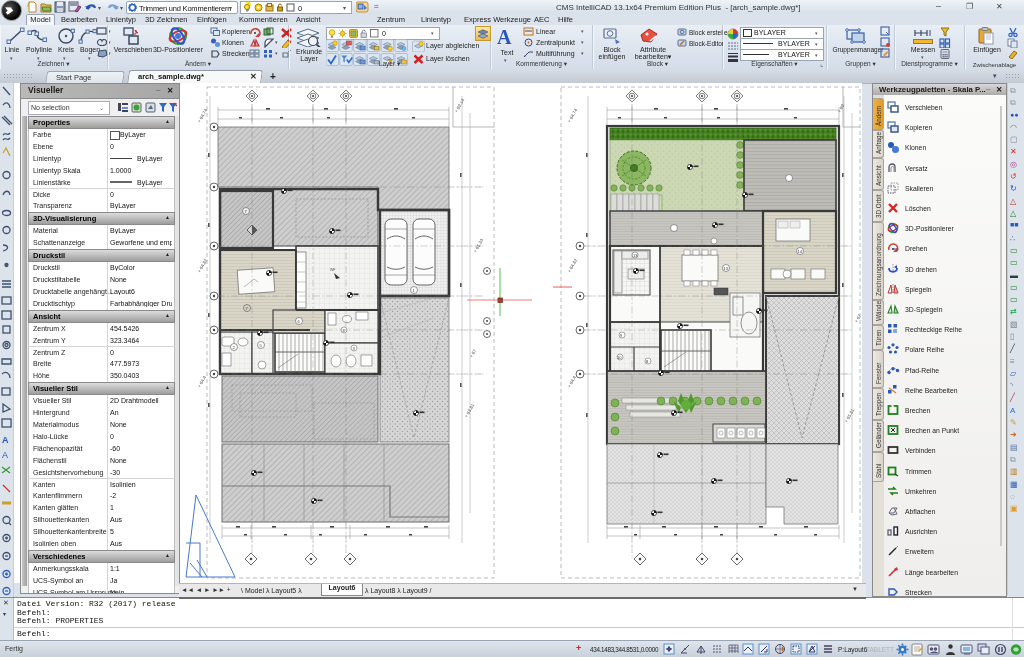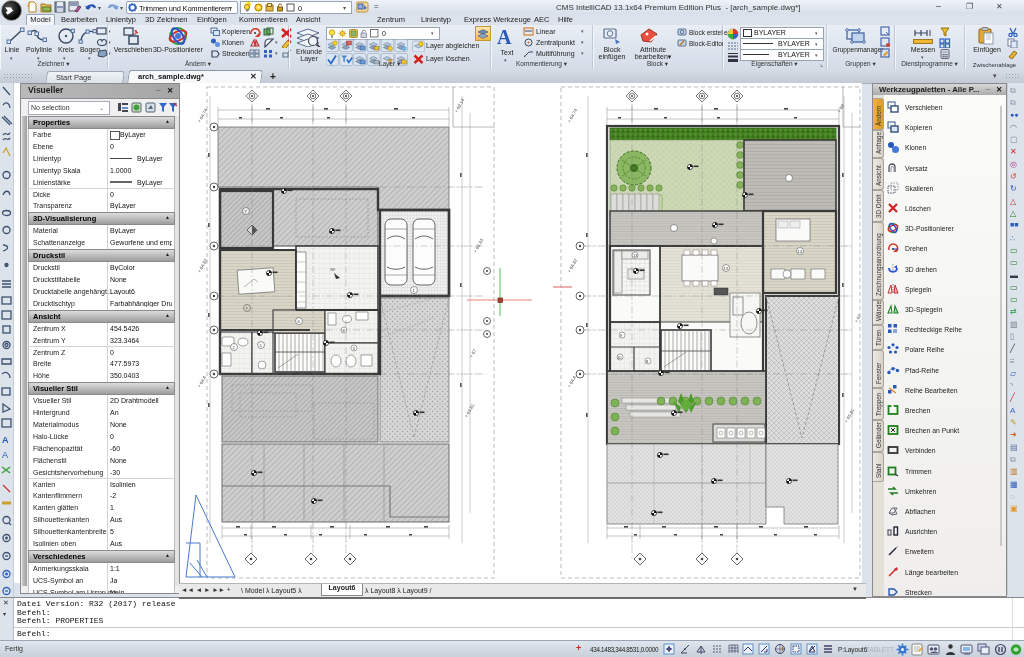--- a/index.html
+++ b/index.html
@@ -1778,21 +1778,21 @@
 
   <span class="abs" style="left:142px;top:0px;width:40px;height:11px;background:#fff;border:1px solid #888;border-top:none;text-align:center;font-weight:bold;">Layout6</span>
   <span class="abs" style="left:186px;top:2.5px;">λ Layout8 λ Layout9 /</span>
   <span class="abs" style="left:673px;top:2px;font-size:6px;color:#333;">▼</span>
 </div>
 
 <div class="abs" id="palette" style="left:872px;top:83px;width:133px;height:512px;
   background:#f5f4f2;border:1px solid #8a8a8a;z-index:20;overflow:hidden;">
 
   <div class="abs" style="left:0;top:0;width:133px;height:11px;background:linear-gradient(#d8d8d8,#ababab);border-bottom:1px solid #8a8a8a;">
-    <span class="abs" style="left:6px;top:0.5px;font-size:7.8px;font-weight:bold;color:#1a1a1a;">Werkzeugpaletten - Alle P...</span>
+    <span class="abs" style="left:6px;top:0.5px;font-size:7.8px;font-weight:bold;color:#1a1a1a;">Werkzeugpaletten - Skala P...</span>
     <span class="abs" style="left:113px;top:-2px;font-size:8px;color:#111;font-weight:bold;">_</span>
     <span class="abs" style="left:123px;top:1px;font-size:7.5px;color:#111;font-weight:bold;">✕</span>
   </div>
 
   <div class="abs" style="left:0;top:11px;width:11px;height:501px;background:#e3e0d8;border-right:1px solid #b5b0a6;"></div>
 
   <div class="abs" style="left:0px;top:14px;width:10px;height:30px;background:linear-gradient(90deg,#f0b24a,#e09a28);border:1px solid #a9a49a;border-left:none;border-radius:0 3px 3px 0;">
         <span class="abs" style="left:2px;top:27px;font-size:6.3px;color:#333;white-space:nowrap;transform:rotate(-90deg);transform-origin:0 0;">Ändern</span>
       </div>
 

